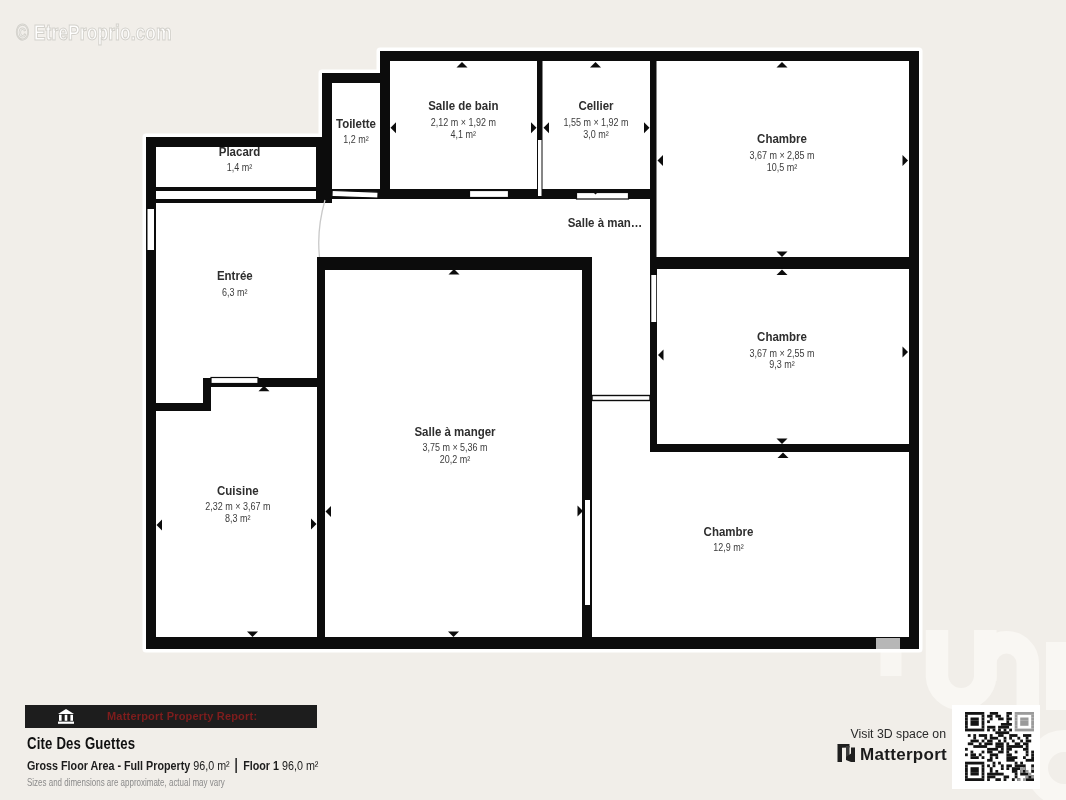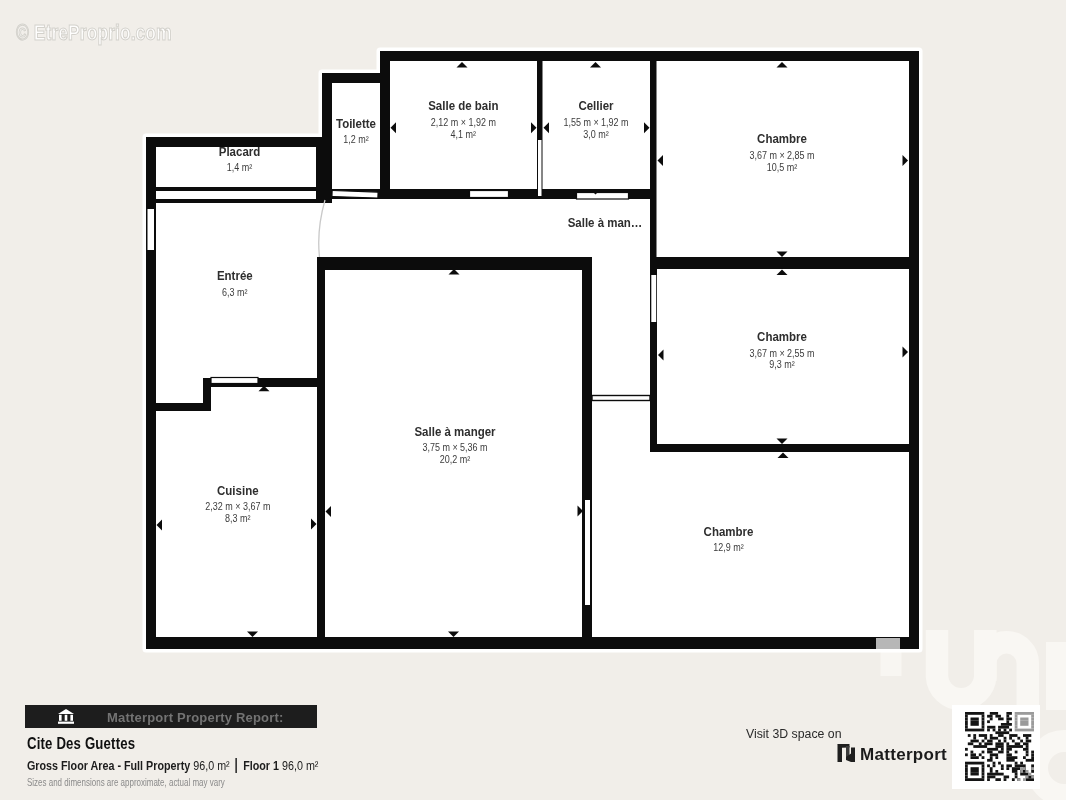--- a/index.html
+++ b/index.html
@@ -234,29 +234,29 @@
 <svg class="abs" style="left:58px;top:709px" width="16" height="15" viewBox="0 0 16 15">
   <g fill="#ffffff">
     <path d="M8,0 L16,5 L0,5 Z"></path>
     <rect x="1" y="5.8" width="2.6" height="6"></rect>
     <rect x="6.7" y="5.8" width="2.6" height="6"></rect>
     <rect x="12.4" y="5.8" width="2.6" height="6"></rect>
     <rect x="0" y="12.6" width="16" height="2.2"></rect>
   </g>
 </svg>
 
-<div class="abs" style="left:107px;top:709.5px;font-size:13px;font-weight:bold;color:#737373;letter-spacing:0.2px;">Matterport Property Report:</div>
+<div class="abs" style="left:107px;top:709.5px;font-size:11px;font-weight:bold;color:#7f1d1d;letter-spacing:0.2px;">Matterport Property Report:</div>
 
 <div class="abs" style="left:27px;top:733.5px;font-size:16.5px;font-weight:bold;color:#101010;transform:scaleX(0.8);transform-origin:left;letter-spacing:0.2px;">Cite Des Guettes</div>
 
 <div class="abs" style="left:27px;top:758px;font-size:12.8px;color:#1c1c1c;white-space:nowrap;transform:scaleX(0.84);transform-origin:left;"><b>Gross Floor Area - Full Property</b> 96,0 m² &nbsp;<span style="display:inline-block;width:1.8px;height:15px;background:#3a3a3a;vertical-align:-3px;"></span>&nbsp; <b>Floor 1</b> 96,0 m²</div>
 
 <div class="abs" style="left:27px;top:776px;font-size:10.5px;color:#8a8a8a;transform:scaleX(0.76);transform-origin:left;">Sizes and dimensions are approximate, actual may vary</div>
 
-<div class="abs" style="left:746px;top:726.5px;width:200px;text-align:left;font-size:12.3px;color:#2a2a2a;">Visit 3D space on</div>
+<div class="abs" style="left:746px;top:726.5px;width:200px;text-align:right;font-size:12.3px;color:#2a2a2a;">Visit 3D space on</div>
 
 <svg class="abs" style="left:836.5px;top:743px" width="19" height="20" viewBox="0 0 19 20">
   <g fill="#1f1f1f">
     <rect x="0.5" y="1" width="4.5" height="18"></rect>
     <polygon points="0.5,1 12.5,1 12.5,4.5 5,4.8"></polygon>
     <rect x="9" y="3" width="3.5" height="14" fill="#3a3a3a"></rect>
     <rect x="14" y="4.5" width="4" height="14.5"></rect>
     <polygon points="9,14 14,10.5 14,19 9,17"></polygon>
   </g>
 </svg>

